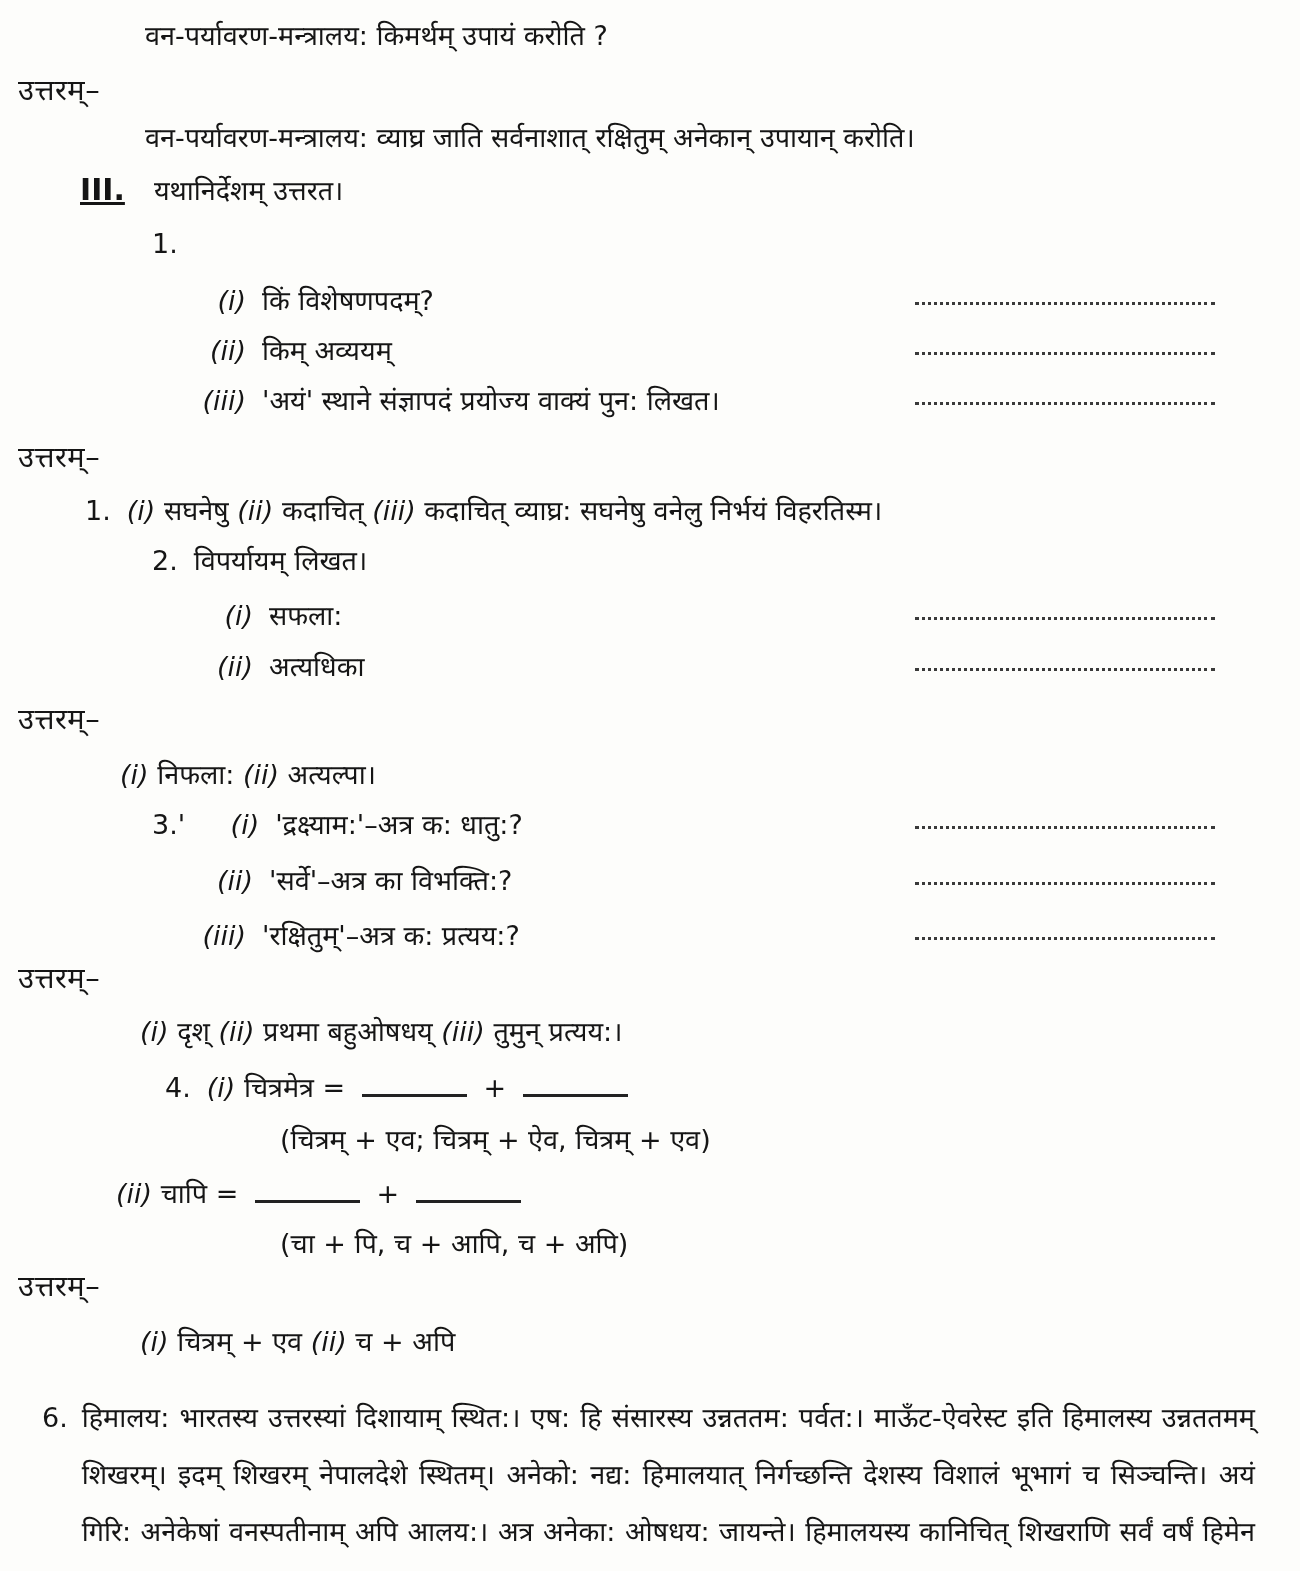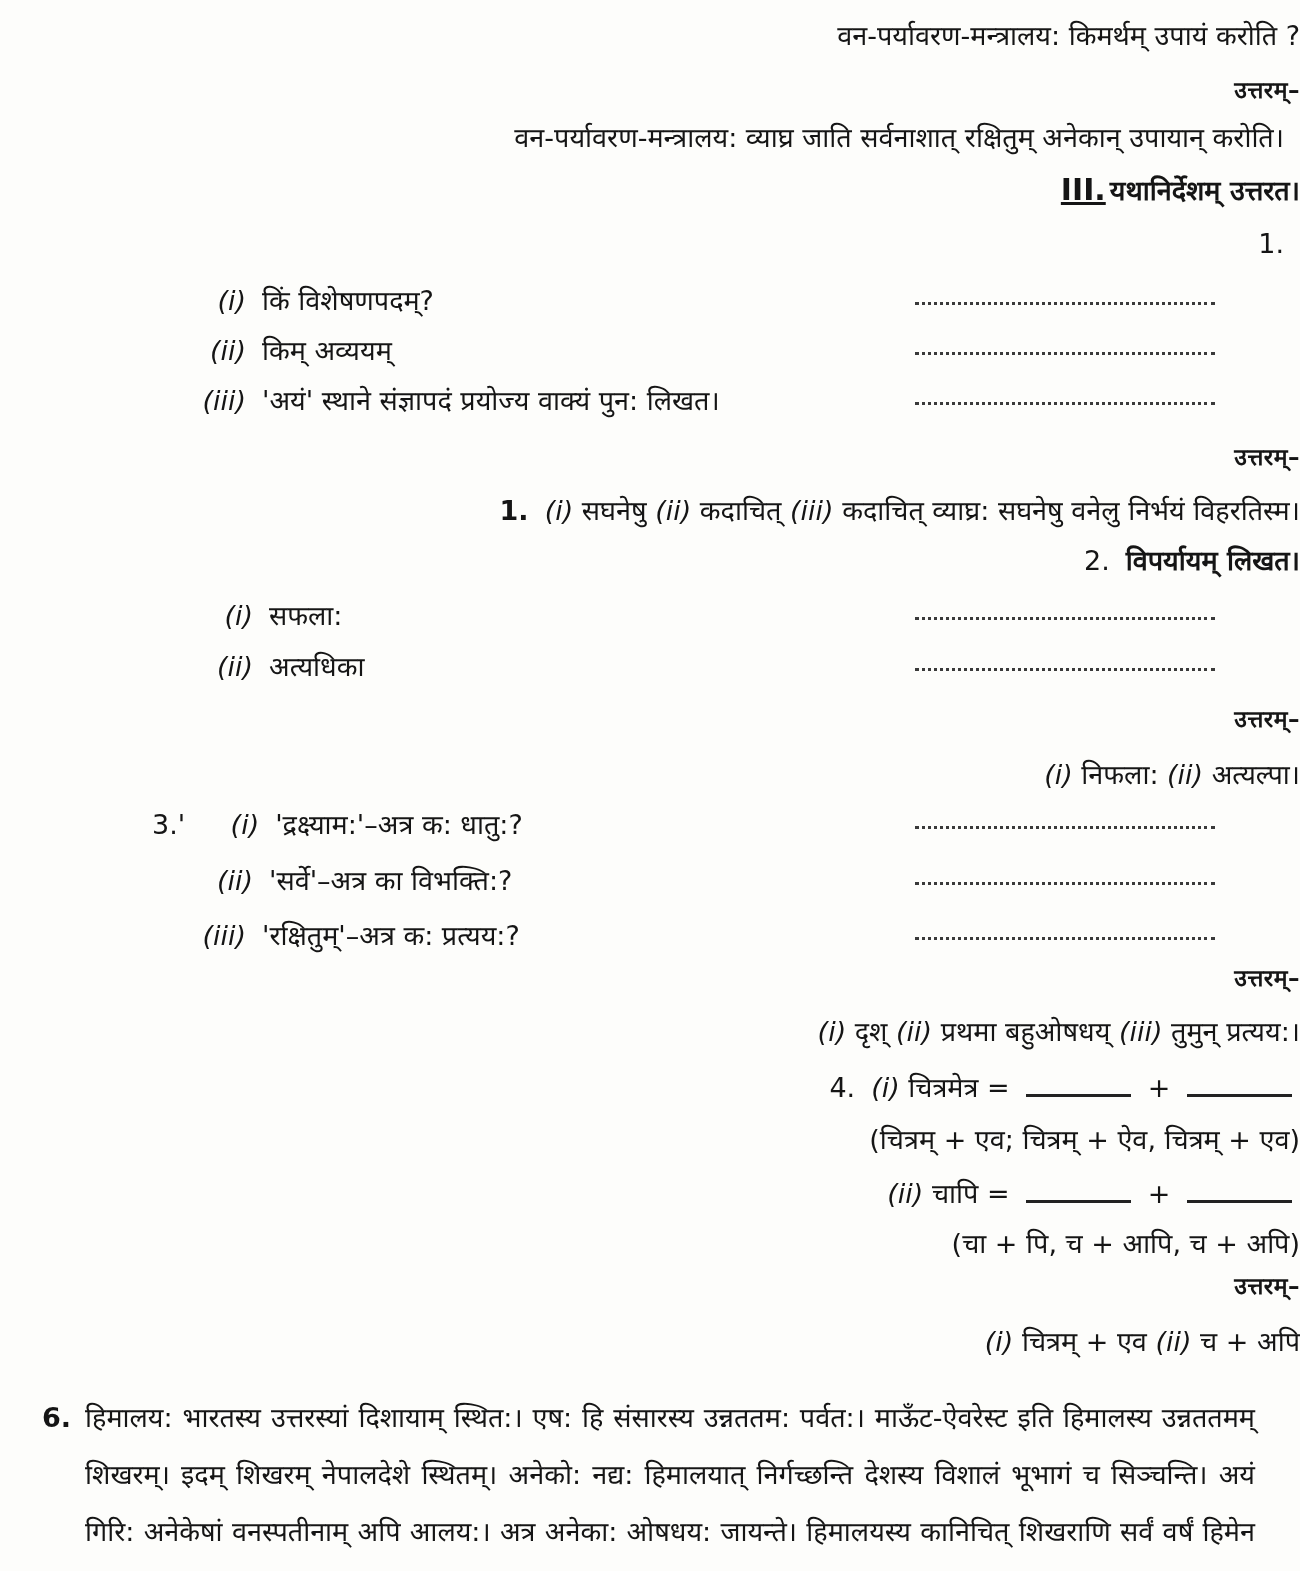--- a/index.html
+++ b/index.html
@@ -2,41 +2,41 @@
 <html><head>
 <meta charset="utf-8">
 <style>
   html,body{margin:0;padding:0;}
   body{
     width:1300px;height:1571px;overflow:hidden;
     background:#fdfdfb;color:#151515;
     font-family:"DejaVu Sans","Liberation Serif",sans-serif;
     font-size:27px;
   }
-  .row{display:flex;align-items:baseline;line-height:40px;white-space:nowrap;justify-content:flex-end;}
-  .b{font-weight:bold;}
+  .row{display:flex;align-items:baseline;line-height:40px;white-space:nowrap;}
+  .b{font-weight:normal;}
   .rn{font-style:italic;}
-  .uttaram{font-weight:bold;font-size:23px;margin-left:18px;letter-spacing:.5px;}
+  .uttaram{font-weight:normal;font-size:29px;margin-left:18px;letter-spacing:.5px;}
   .num{flex:none;margin-right:16px;}
   .mk{flex:none;width:58px;text-align:right;font-style:italic;margin-right:16px;}
   .dots{
     margin-left:auto;margin-right:85px;flex:none;
     width:300px;height:4px;align-self:center;
     border-bottom:3px dotted #3a3a3a;
   }
   .blank{
     display:inline-block;width:105px;height:4px;
     border-bottom:3px solid #222;margin:0 8px;
   }
   .para{
     display:flex;align-items:baseline;line-height:57px;
     margin:27px 45px 0 42px;
   }
   .para .ptext{flex:1;text-align:justify;white-space:normal;}
-  .sec-num{font-weight:bold;font-size:30px;margin-right:4px;text-decoration:underline;}
+  .sec-num{font-weight:bold;font-size:30px;margin-right:29px;text-decoration:underline;}
 </style>
 </head>
 <body>
 
 <div class="row" style="margin:16px 0 0 145px">
   <span>वन-पर्यावरण-मन्त्रालय: किमर्थम् उपायं करोति ?</span>
 </div>
 
 <div class="row" style="margin-top:14px">
   <span class="uttaram">उत्तरम्–</span>

